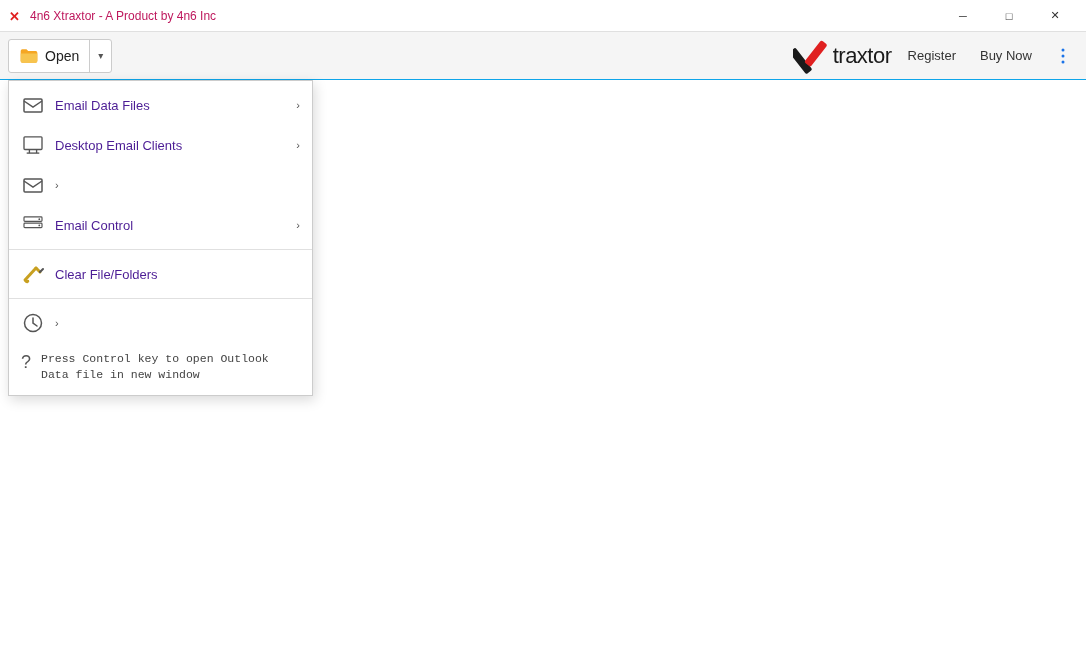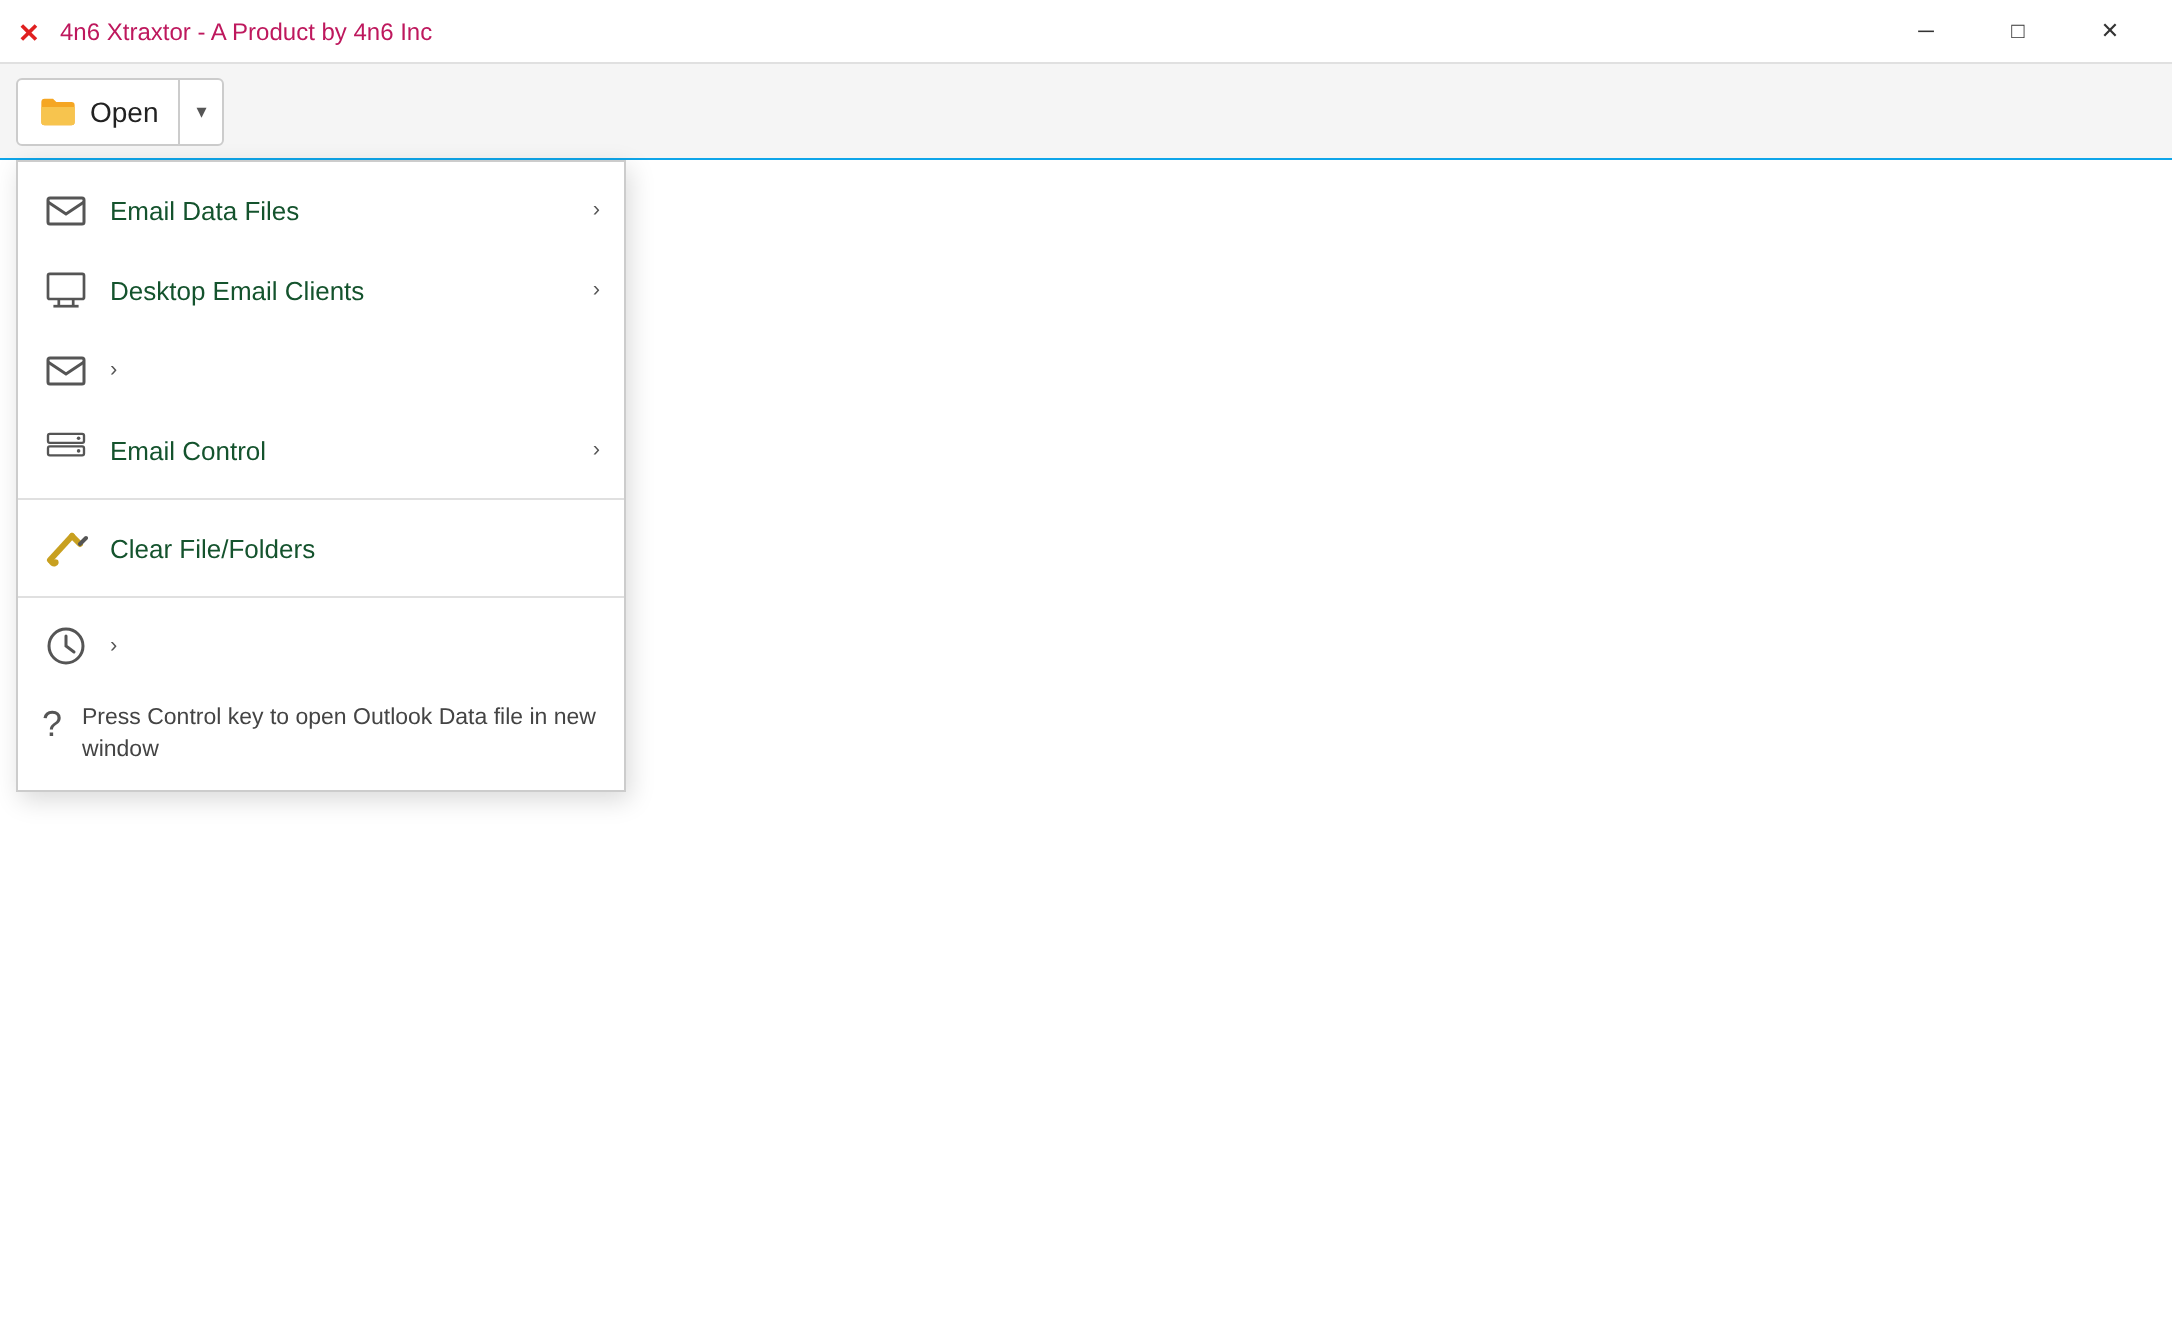--- a/index.html
+++ b/index.html
@@ -155,21 +155,21 @@
       margin-right: 10px;
       display: flex;
       align-items: center;
       justify-content: center;
       flex-shrink: 0;
     }
 
     .menu-item-label {
       flex: 1;
       font-size: 13px;
-      color: #14532d;
+      color: #4c1d95;
     }
 
     .menu-item-arrow {
       font-size: 11px;
       color: #555;
     }
 
     .menu-separator {
       height: 1px;
       background: #e0e0e0;
@@ -185,20 +185,21 @@
     .menu-hint-icon {
       font-size: 18px;
       color: #555;
       margin-top: 1px;
       flex-shrink: 0;
     }
     .menu-hint-text {
       font-size: 11.5px;
       color: #444;
       line-height: 1.4;
+      font-family: Liberation Mono, monospace;
     }
 
     
     .xlogo {
       display: flex;
       align-items: center;
     }
   </style>
 </head>
 <body>
@@ -223,20 +224,41 @@
 
       <svg class="folder-icon-svg" viewBox="0 0 24 24" fill="none">
         <path d="M2 6a2 2 0 012-2h5l2 2h9a2 2 0 012 2v10a2 2 0 01-2 2H4a2 2 0 01-2-2V6z" fill="#F5A623"></path>
         <path d="M2 9h20v9a2 2 0 01-2 2H4a2 2 0 01-2-2V9z" fill="#F7C44E"></path>
       </svg>
       <span style="font-size:14px;color:#222;font-weight:500;">Open</span>
     </div>
     <div class="open-btn-arrow">▾</div>
   </div>
 
+  <div class="toolbar-right">
+
+    <div class="xlogo">
+      <svg width="40" height="36" viewBox="0 0 40 36">
+
+        <rect x="2" y="4" width="8" height="28" rx="2" transform="rotate(-38 14 18)" fill="#1a1a1a"></rect>
+        <rect x="18" y="4" width="8" height="28" rx="2" transform="rotate(38 26 18)" fill="#e02020"></rect>
+      </svg>
+      <span style="font-size:22px;font-weight:300;color:#1a1a1a;letter-spacing:-0.5px;">traxtor</span>
+    </div>
+
+    <span class="register-btn">Register</span>
+    <span class="buynow-btn">Buy Now</span>
+    <div class="more-btn">
+      <svg width="20" height="20" viewBox="0 0 20 20">
+        <circle cx="10" cy="4" r="1.5" fill="#1a73e8"></circle>
+        <circle cx="10" cy="10" r="1.5" fill="#1a73e8"></circle>
+        <circle cx="10" cy="16" r="1.5" fill="#1a73e8"></circle>
+      </svg>
+    </div>
+  </div>
 </div>
 
 <div class="main">
 
   <div class="dropdown-menu">
 
     <div class="menu-item">
       <div class="menu-item-icon">
         <svg width="20" height="18" viewBox="0 0 20 18" fill="none">
           <rect x="1" y="3" width="18" height="13" rx="1" stroke="#555" stroke-width="1.5" fill="none"></rect>

